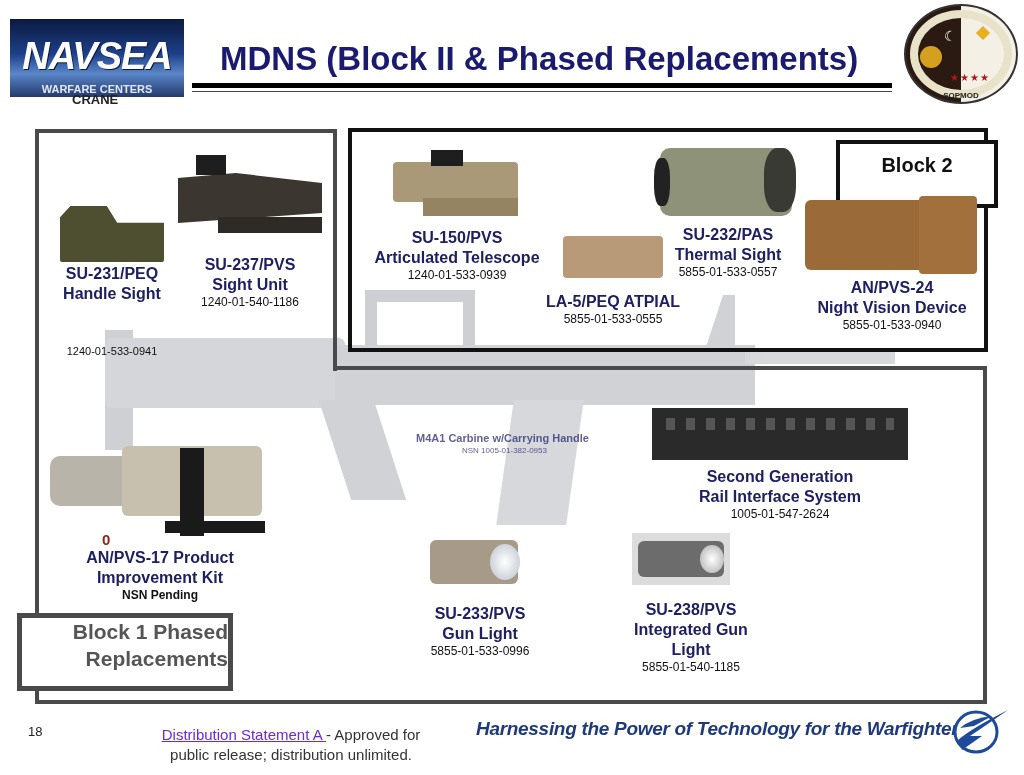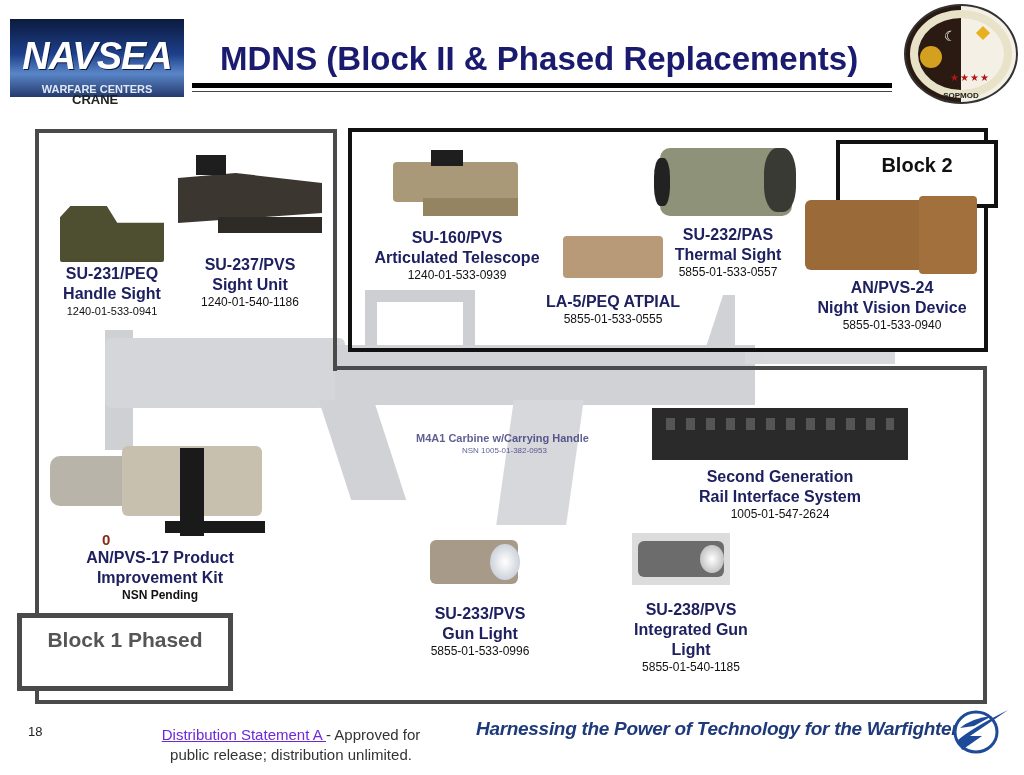--- a/index.html
+++ b/index.html
@@ -28,21 +28,21 @@
 
   
   .gbox { position:absolute; border:4px solid #4a4a4a; box-sizing:border-box; }
   #box-left { left:35px; top:129px; width:302px; height:242px; border-bottom:none; }
   #box-lower { left:35px; top:366px; width:952px; height:338px; border-top:none; }
   #box-lower-top { left:335px; top:366px; width:652px; height:4px; background:#4a4a4a; }
   #box-block2 { left:348px; top:128px; width:640px; height:224px; border:4px solid #111; box-sizing:border-box; }
   #tag-block2 { left:836px; top:140px; width:162px; height:68px; border:4px solid #111; background:#fff; box-sizing:border-box;
                 font-size:20px; font-weight:bold; color:#111; text-align:center; line-height:42px; }
   #tag-block1 { left:17px; top:613px; width:216px; height:78px; border:5px solid #4a4a4a; background:#fff; box-sizing:border-box;
-                font-size:21px; font-weight:bold; color:#555; text-align:center; line-height:27px; padding-top:8px; }
+                font-size:21px; font-weight:bold; color:#555; text-align:right; line-height:27px; }
 
   
   .img { position:absolute; }
   #rifle { left:105px; top:290px; width:790px; height:240px; opacity:0.55; }
   #rifle .stock { position:absolute; left:0; top:48px; width:240px; height:70px; background:#b4b6bc; border-radius:6px; }
   #rifle .buttpad { position:absolute; left:0; top:40px; width:28px; height:120px; background:#a8aab0; }
   #rifle .recv { position:absolute; left:230px; top:55px; width:420px; height:60px; background:#acaeb4; }
   #rifle .barrel { position:absolute; left:640px; top:60px; width:150px; height:14px; background:#b8bac0; }
   #rifle .handle { position:absolute; left:260px; top:0; width:110px; height:60px; border:12px solid #a6a8ae; border-bottom:none; box-sizing:border-box; }
   #rifle .grip { position:absolute; left:230px; top:110px; width:55px; height:100px; background:#acaeb4; transform:skewX(18deg); }
@@ -121,20 +121,21 @@
 <div class="riflecap" style="left:416px; top:432px;">M4A1 Carbine w/Carrying Handle</div>
 <div class="riflecap" style="left:462px; top:446px; font-size:8px; font-weight:normal;">NSN 1005-01-382-0953</div>
 
 <div class="gbox" id="box-left"></div>
 <div class="gbox" id="box-lower"></div>
 <div class="abs" id="box-lower-top"></div>
 <div class="abs" id="box-block2"></div>
 <div class="abs" id="tag-block2">Block 2</div>
 <div class="abs" id="tag-block1">
   <div>Block 1 Phased</div>
+  <div>Replacements</div>
 </div>
 
 <div class="img" id="img-reflex"></div>
 <div class="img" id="img-acog">
     <div class="body"></div>
     <div class="rds"></div>
     <div class="mount"></div>
   </div>
 <div class="img" id="img-elcan">
     <div class="tube"></div>
@@ -163,29 +164,29 @@
     <div class="lens"></div>
   </div>
 <div class="img" id="img-igl">
     <div class="body"></div>
     <div class="lens"></div>
   </div>
 
 <div class="lbl" style="left:58px; top:264px; width:108px;">
   <div>SU-231/PEQ</div>
     <div>Handle Sight</div>
-  <span class="nsn" style="font-size:11px;">1240-01-533-0941</span>
+  <span class="nsn" style="font-size:11px;margin-top:40px;">1240-01-533-0941</span>
 </div>
 <div class="lbl" style="left:190px; top:255px; width:120px;">
   <div>SU-237/PVS</div>
     <div>Sight Unit</div>
   <span class="nsn">1240-01-540-1186</span>
 </div>
 <div class="lbl" style="left:362px; top:228px; width:190px;">
-  <div>SU-160/PVS</div>
+  <div>SU-150/PVS</div>
     <div>Articulated Telescope</div>
   <span class="nsn">1240-01-533-0939</span>
 </div>
 <div class="lbl" style="left:533px; top:292px; width:160px;">
   <div>LA-5/PEQ ATPIAL</div>
   <span class="nsn">5855-01-533-0555</span>
 </div>
 <div class="lbl" style="left:663px; top:225px; width:130px;">
   <div>SU-232/PAS</div>
     <div>Thermal Sight</div>

